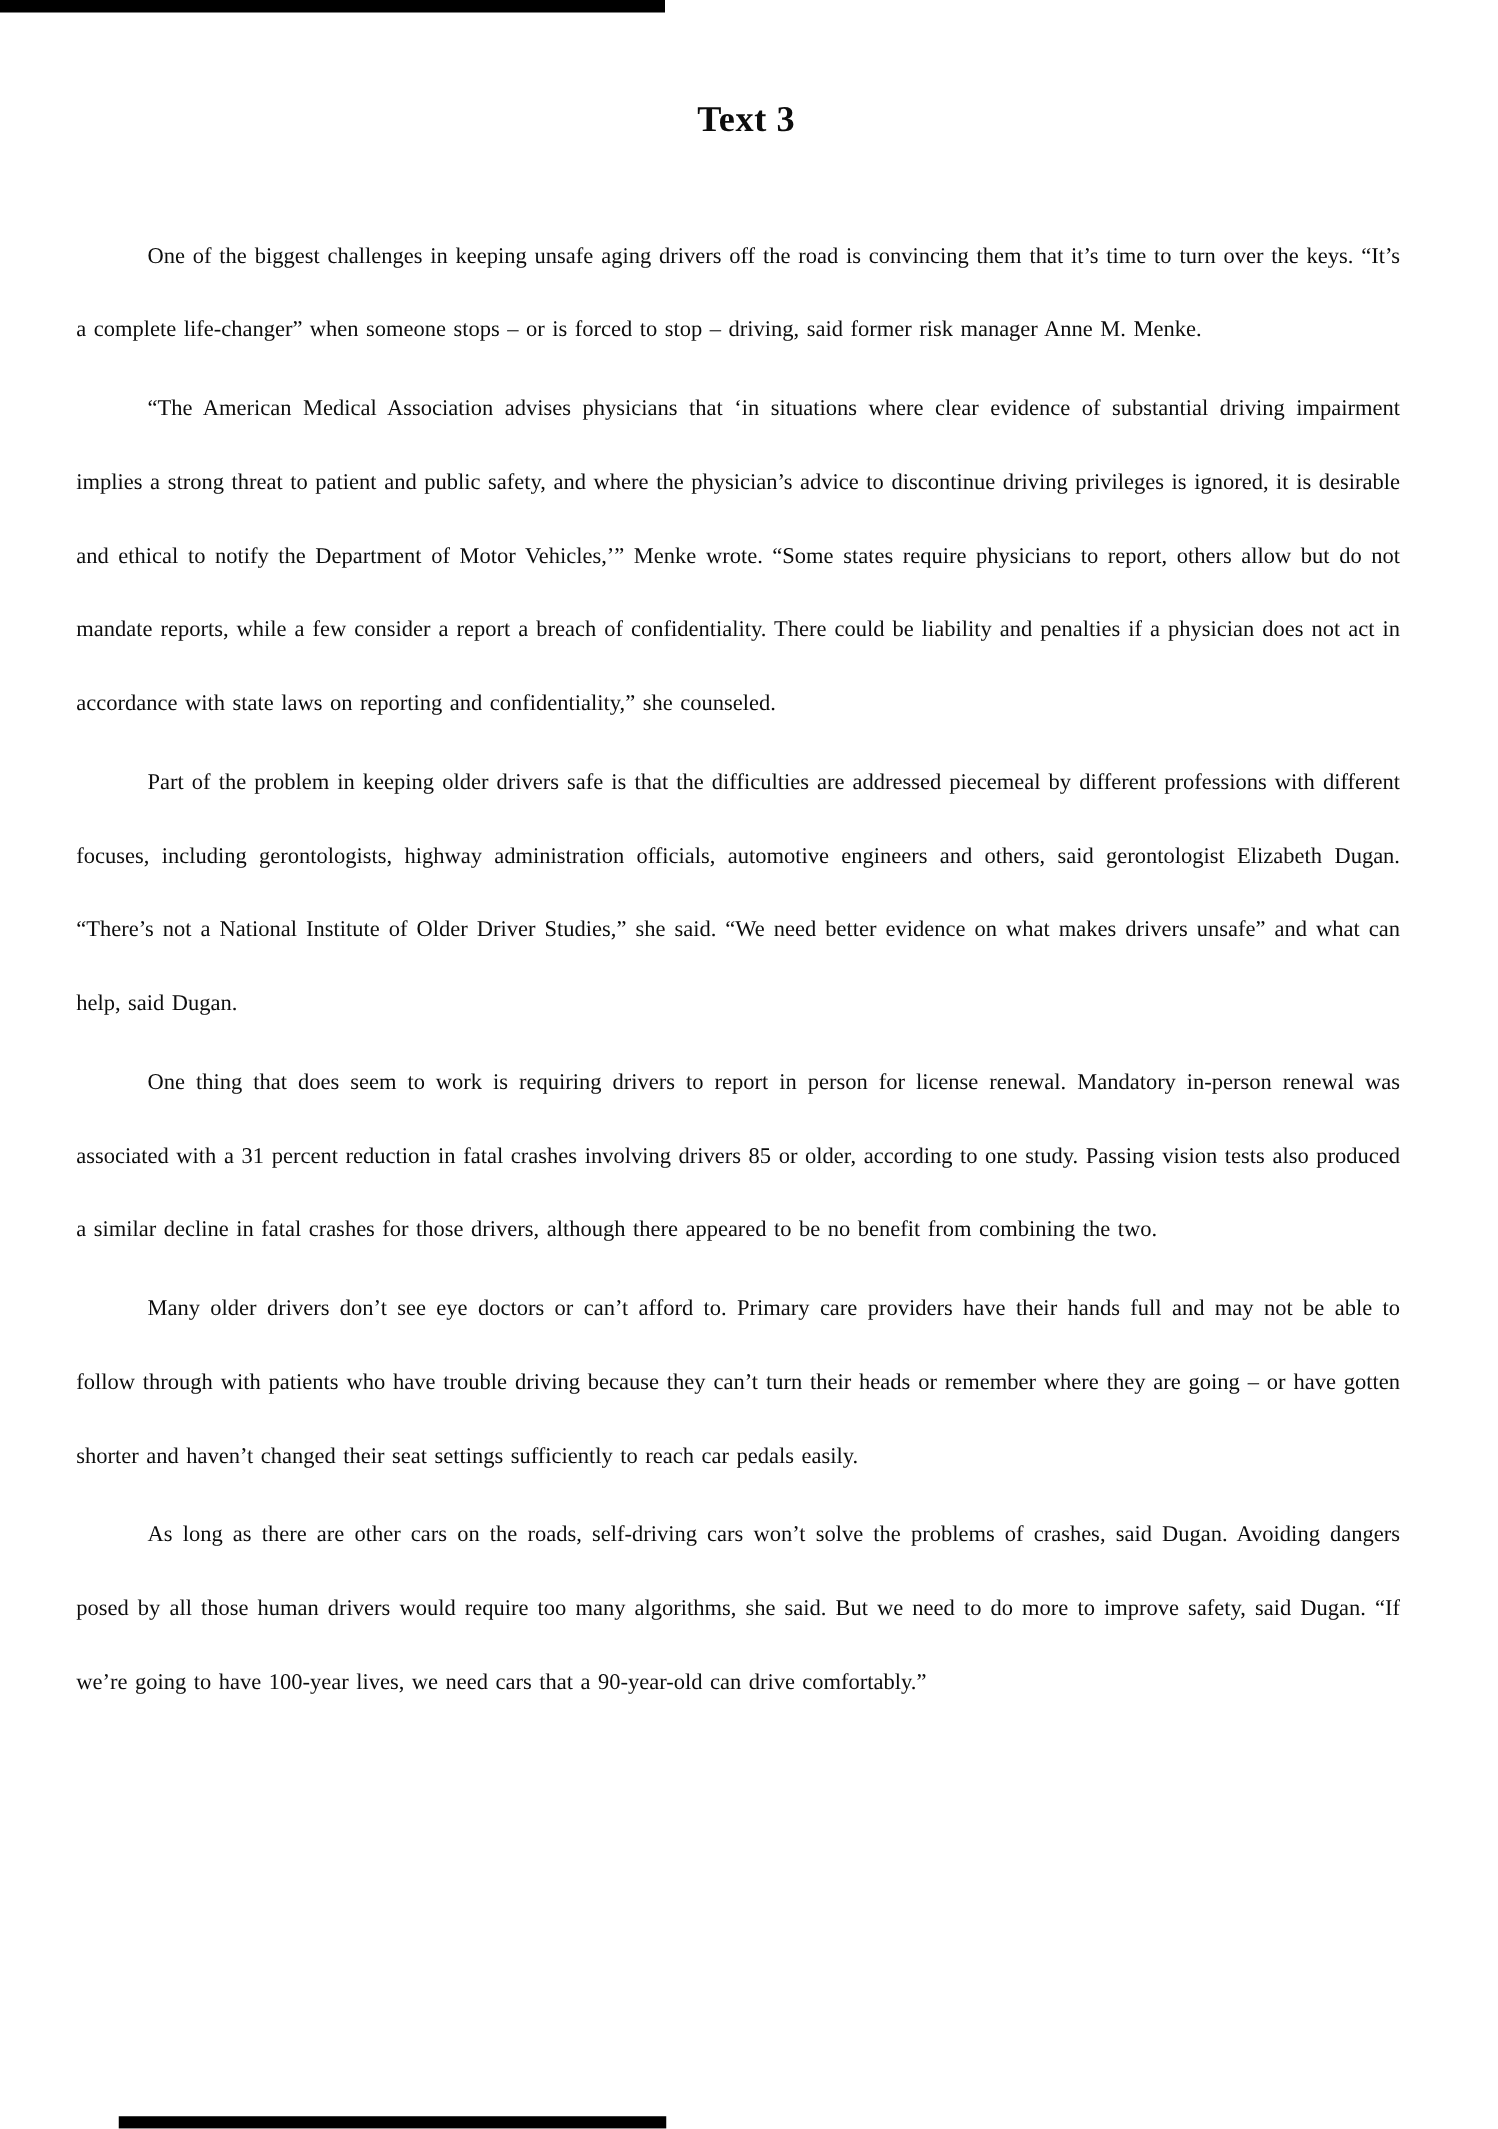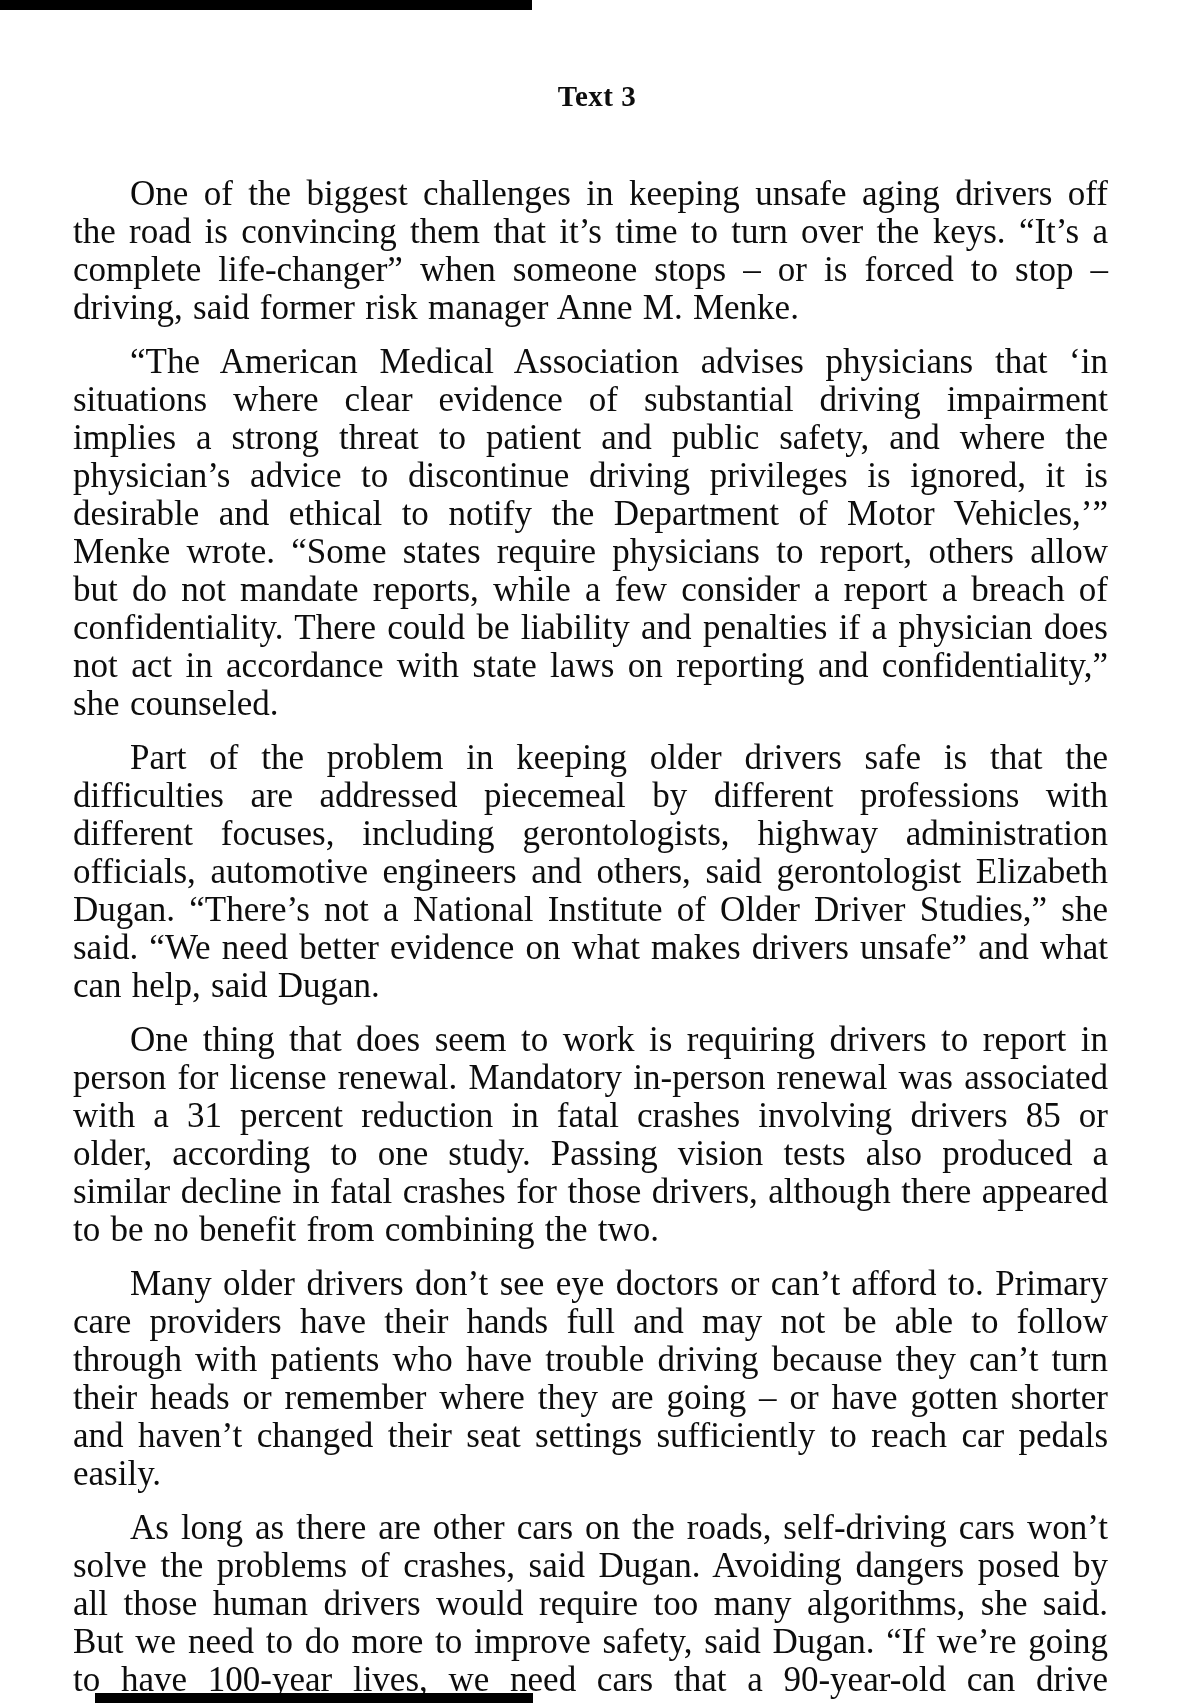--- a/index.html
+++ b/index.html
@@ -39,23 +39,23 @@
     font-size: 29px;
     font-weight: 700;
     letter-spacing: 0.5px;
   }
   .content {
     margin-top: 62px;
     padding-left: 57px;
     padding-right: 70px;
   }
   .content p {
-    margin: 16px;
-    font-size: 35px;
-    line-height: 38px;
+    margin: 4px;
+    font-size: 18px;
+    line-height: 59px;
     text-align: justify;
     text-indent: 57px;
     word-spacing: 1.5px;
   }
 </style>
 </head>
 <body>
 
 <div class="page">
 

